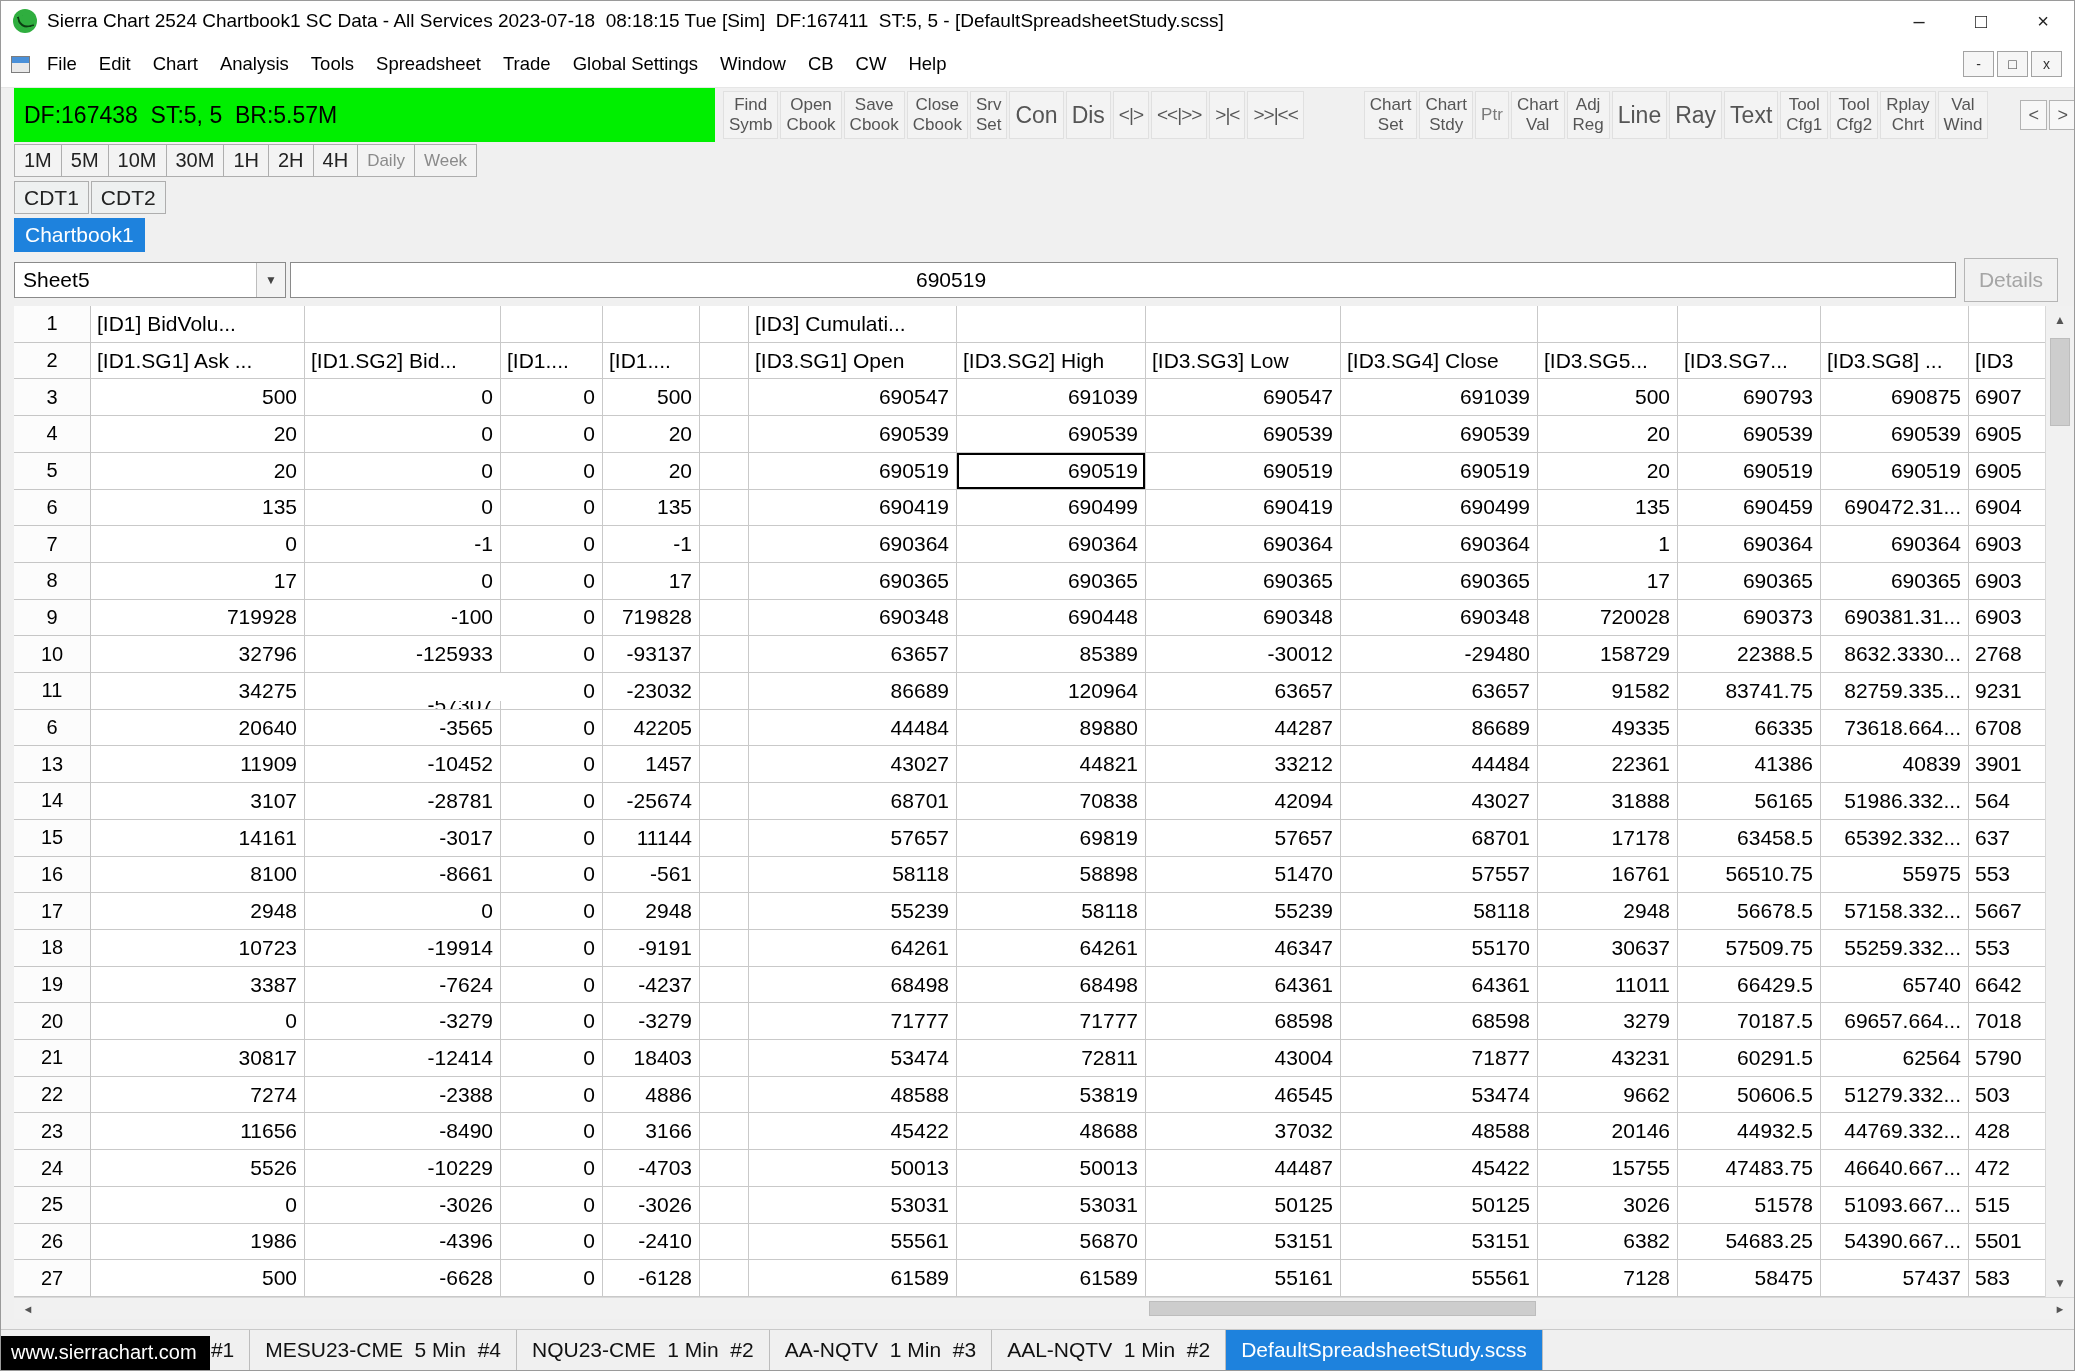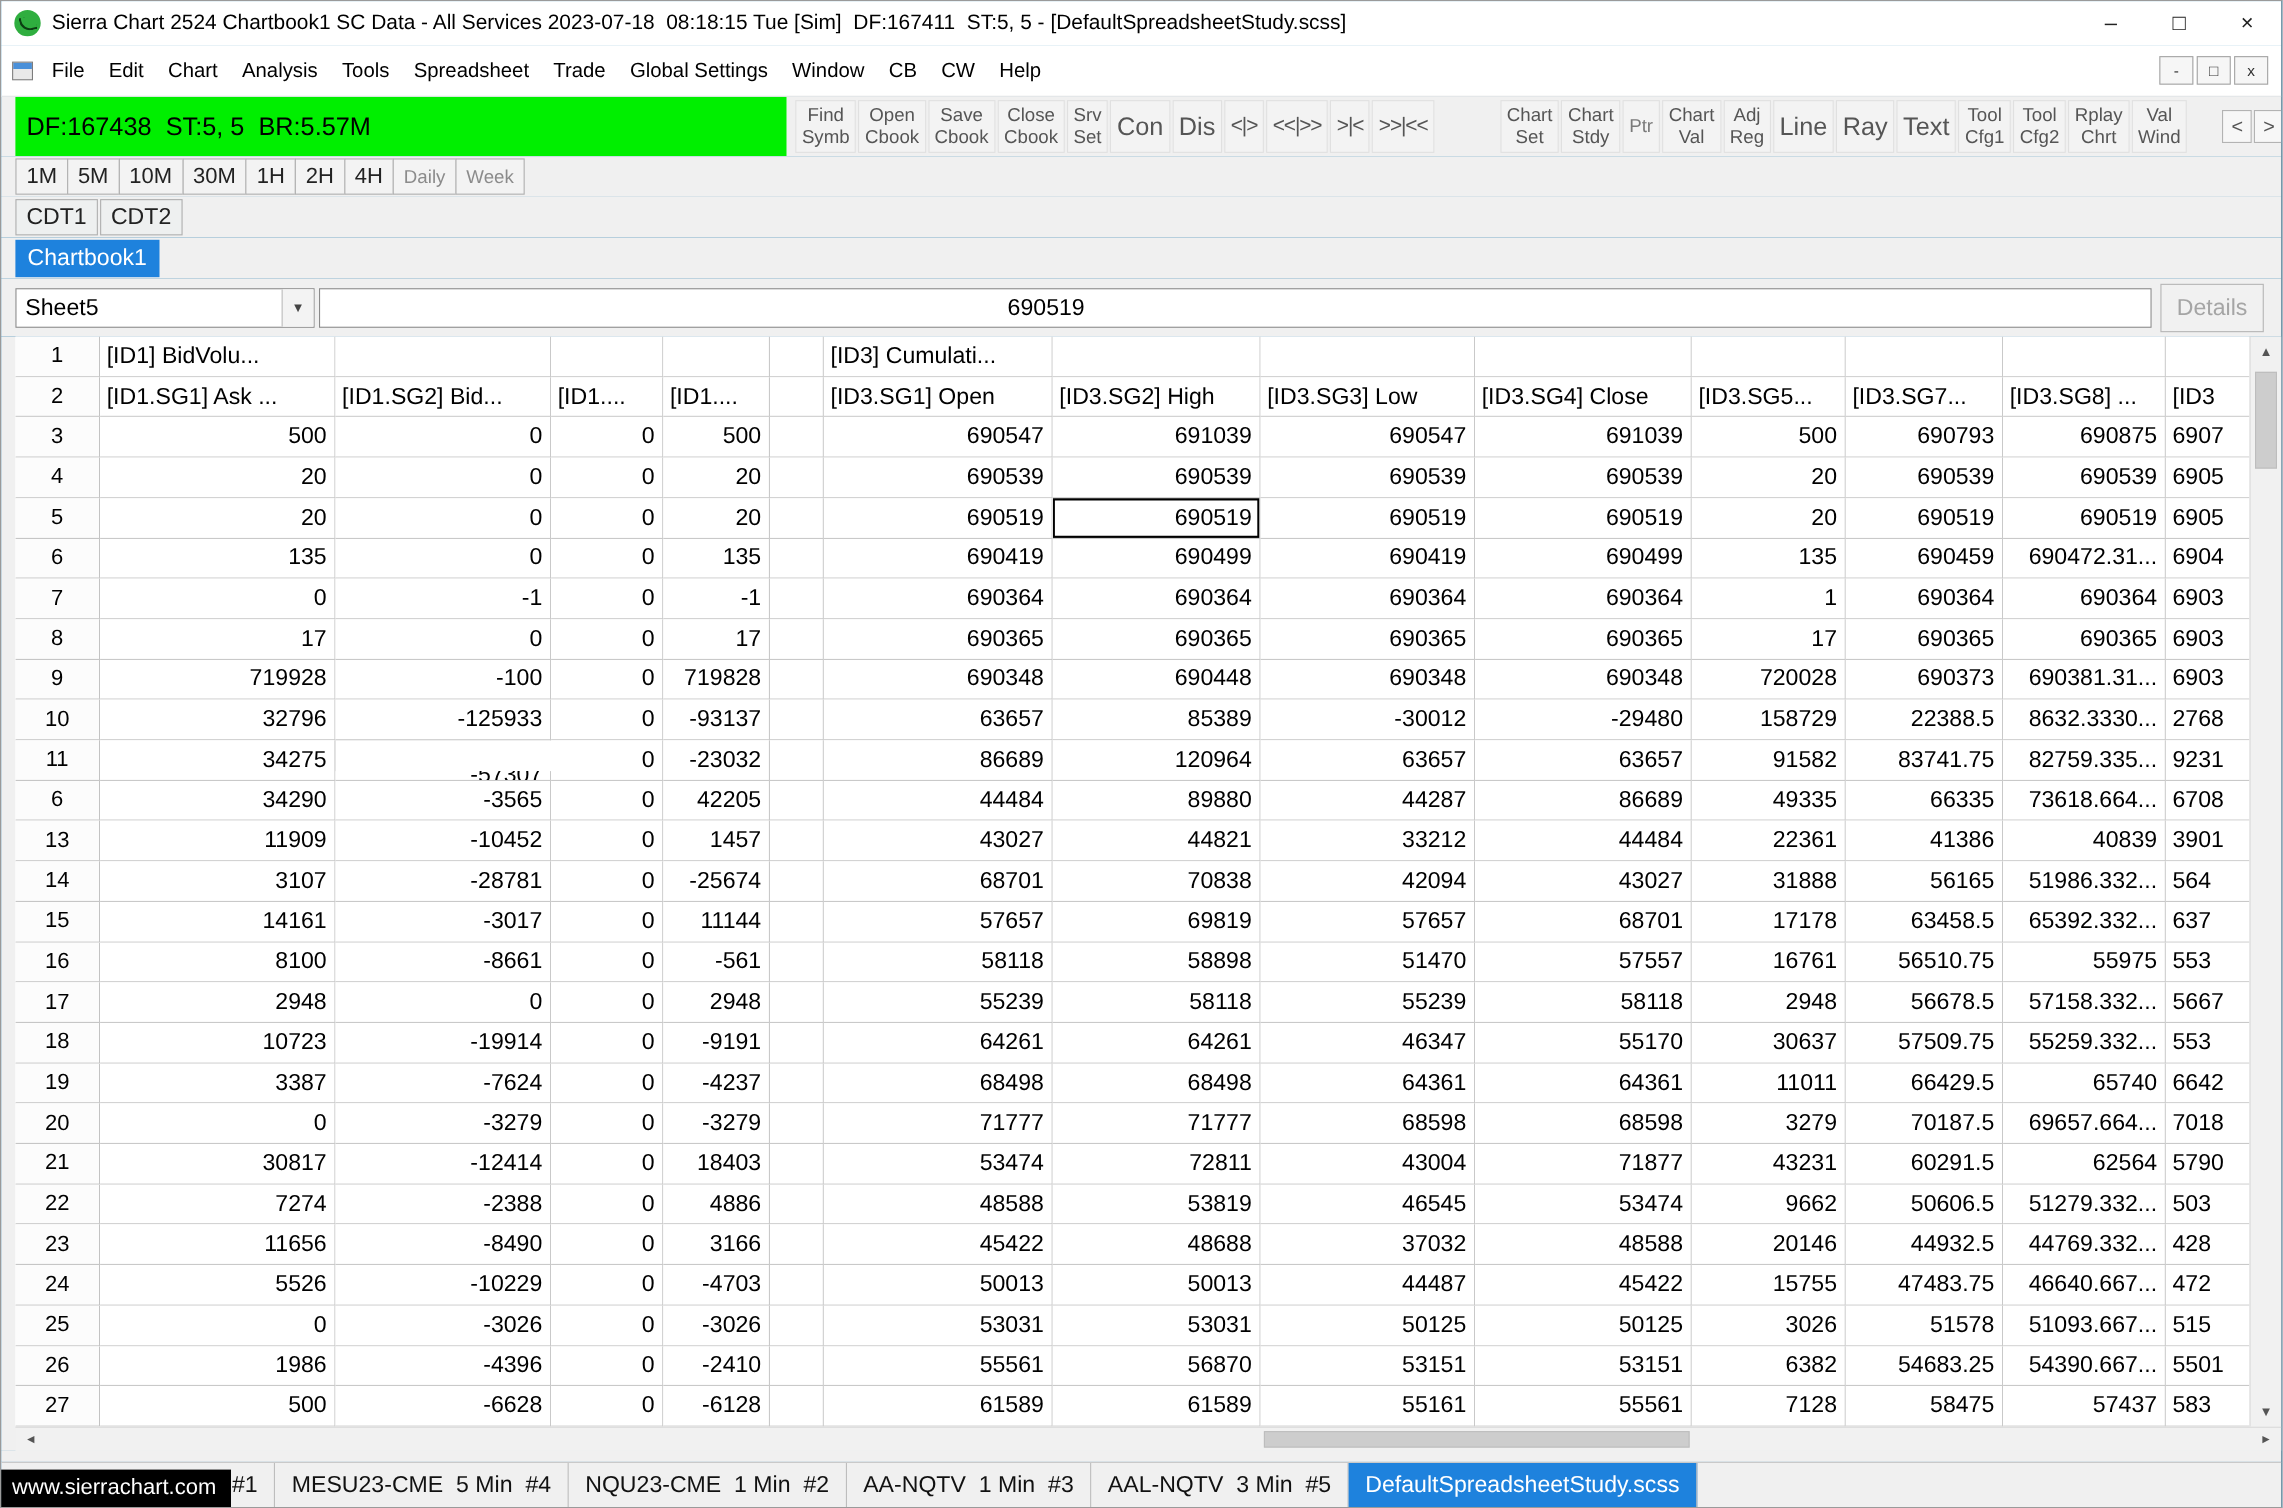--- a/index.html
+++ b/index.html
@@ -431,21 +431,21 @@
               <div class="gcell" style="width: 189px;">120964</div>
               <div class="gcell" style="width: 195px;">63657</div>
               <div class="gcell" style="width: 197px;">63657</div>
               <div class="gcell" style="width: 140px;">91582</div>
               <div class="gcell" style="width: 143px;">83741.75</div>
               <div class="gcell" style="width: 148px;">82759.335...</div>
               <div class="gcell txt" style="width: 78px;">9231</div>
             </div>
             <div class="grow">
               <div class="rhead">6</div>
-              <div class="gcell" style="width: 214px;">34290</div>
+              <div class="gcell" style="width: 214px;">20640</div>
               <div class="gcell" style="width: 196px;">-3565</div>
               <div class="gcell" style="width: 102px;">0</div>
               <div class="gcell" style="width: 97px;">42205</div>
               <div class="gcell" style="width: 49px;"></div>
               <div class="gcell" style="width: 208px;">44484</div>
               <div class="gcell" style="width: 189px;">89880</div>
               <div class="gcell" style="width: 195px;">44287</div>
               <div class="gcell" style="width: 197px;">86689</div>
               <div class="gcell" style="width: 140px;">49335</div>
               <div class="gcell" style="width: 143px;">66335</div>
@@ -707,19 +707,19 @@
     </div>
   </div>
 
   <div class="filler"></div>
 
   <div class="tabbar">
       <div class="btab">ESU23-CME  1 Min  #1</div>
       <div class="btab">MESU23-CME  5 Min  #4</div>
       <div class="btab">NQU23-CME  1 Min  #2</div>
       <div class="btab">AA-NQTV  1 Min  #3</div>
-      <div class="btab">AAL-NQTV  3 Min  #5</div>
+      <div class="btab">AAL-NQTV  1 Min  #2</div>
       <div class="btab active">DefaultSpreadsheetStudy.scss</div>
     </div>
 
   <div class="site-badge">www.sierrachart.com</div>
 
 </div>
 
 </body></html>

